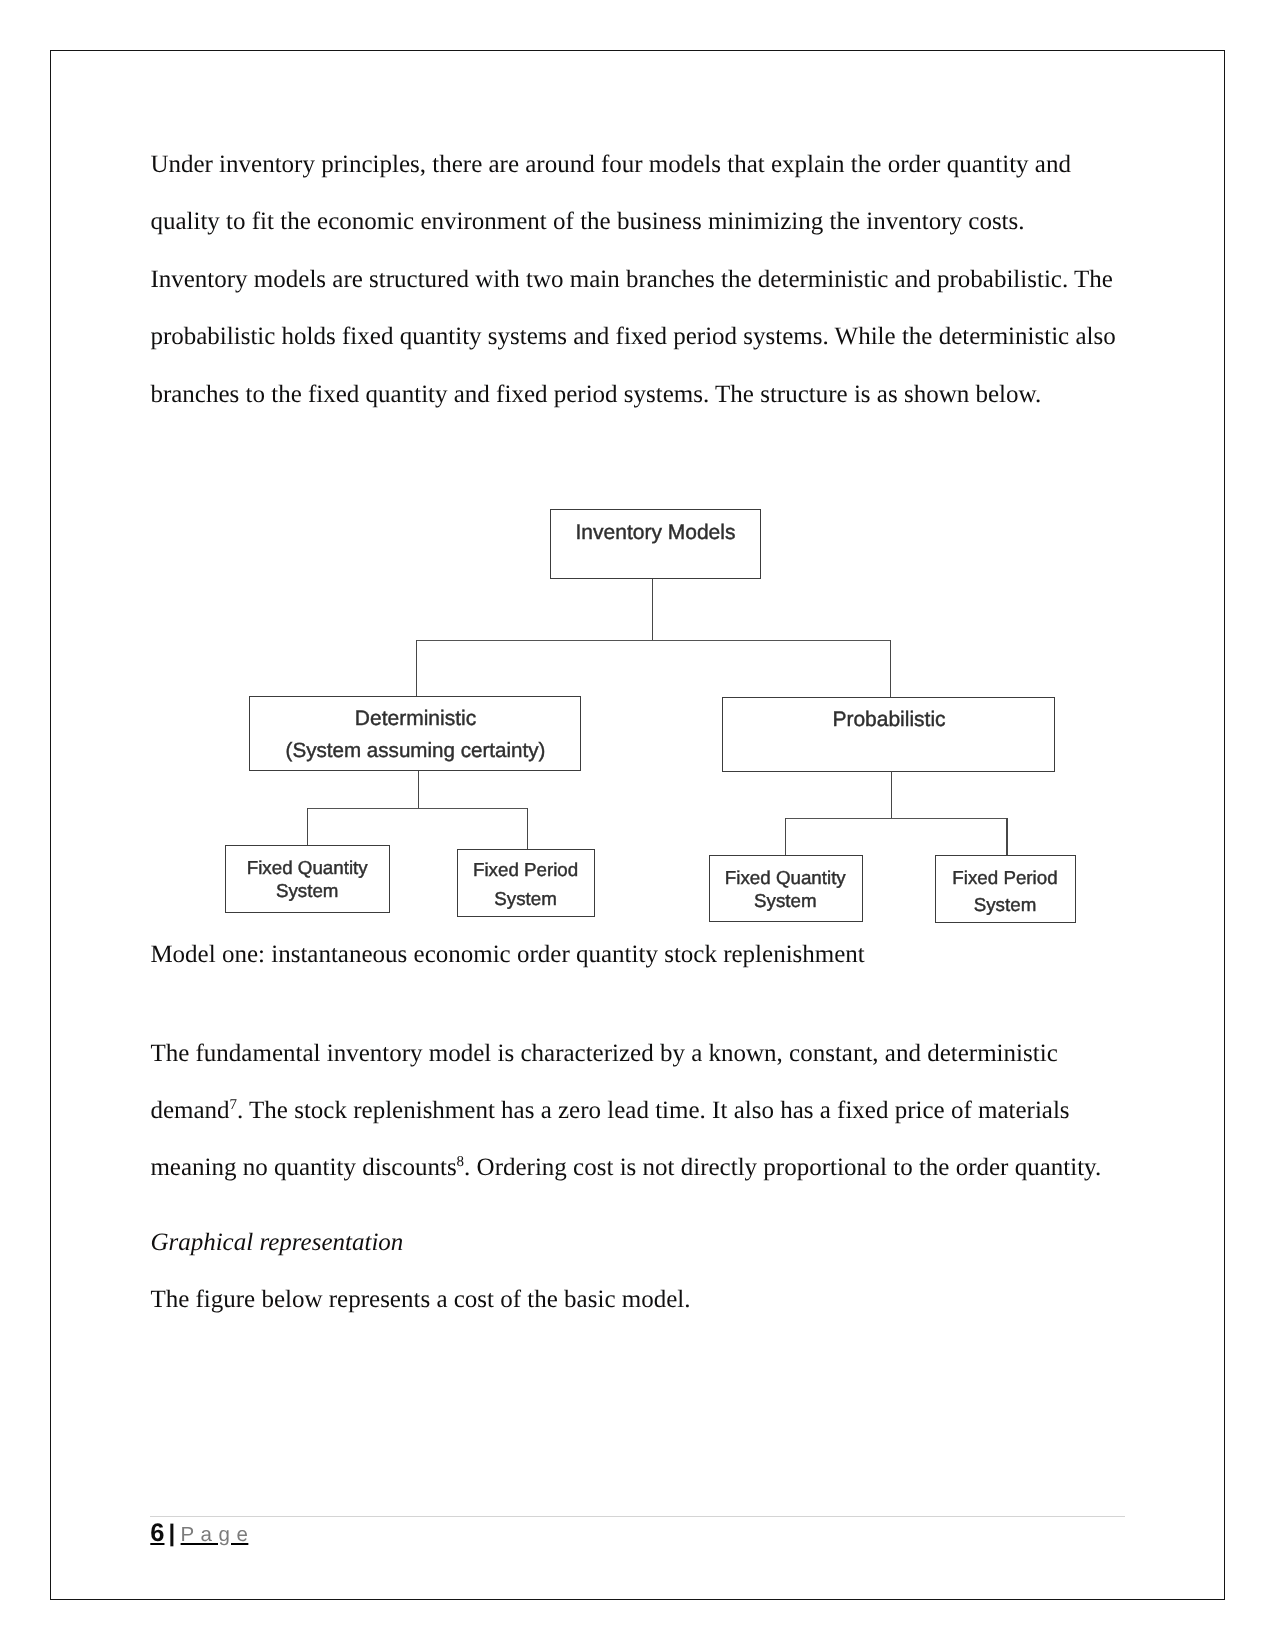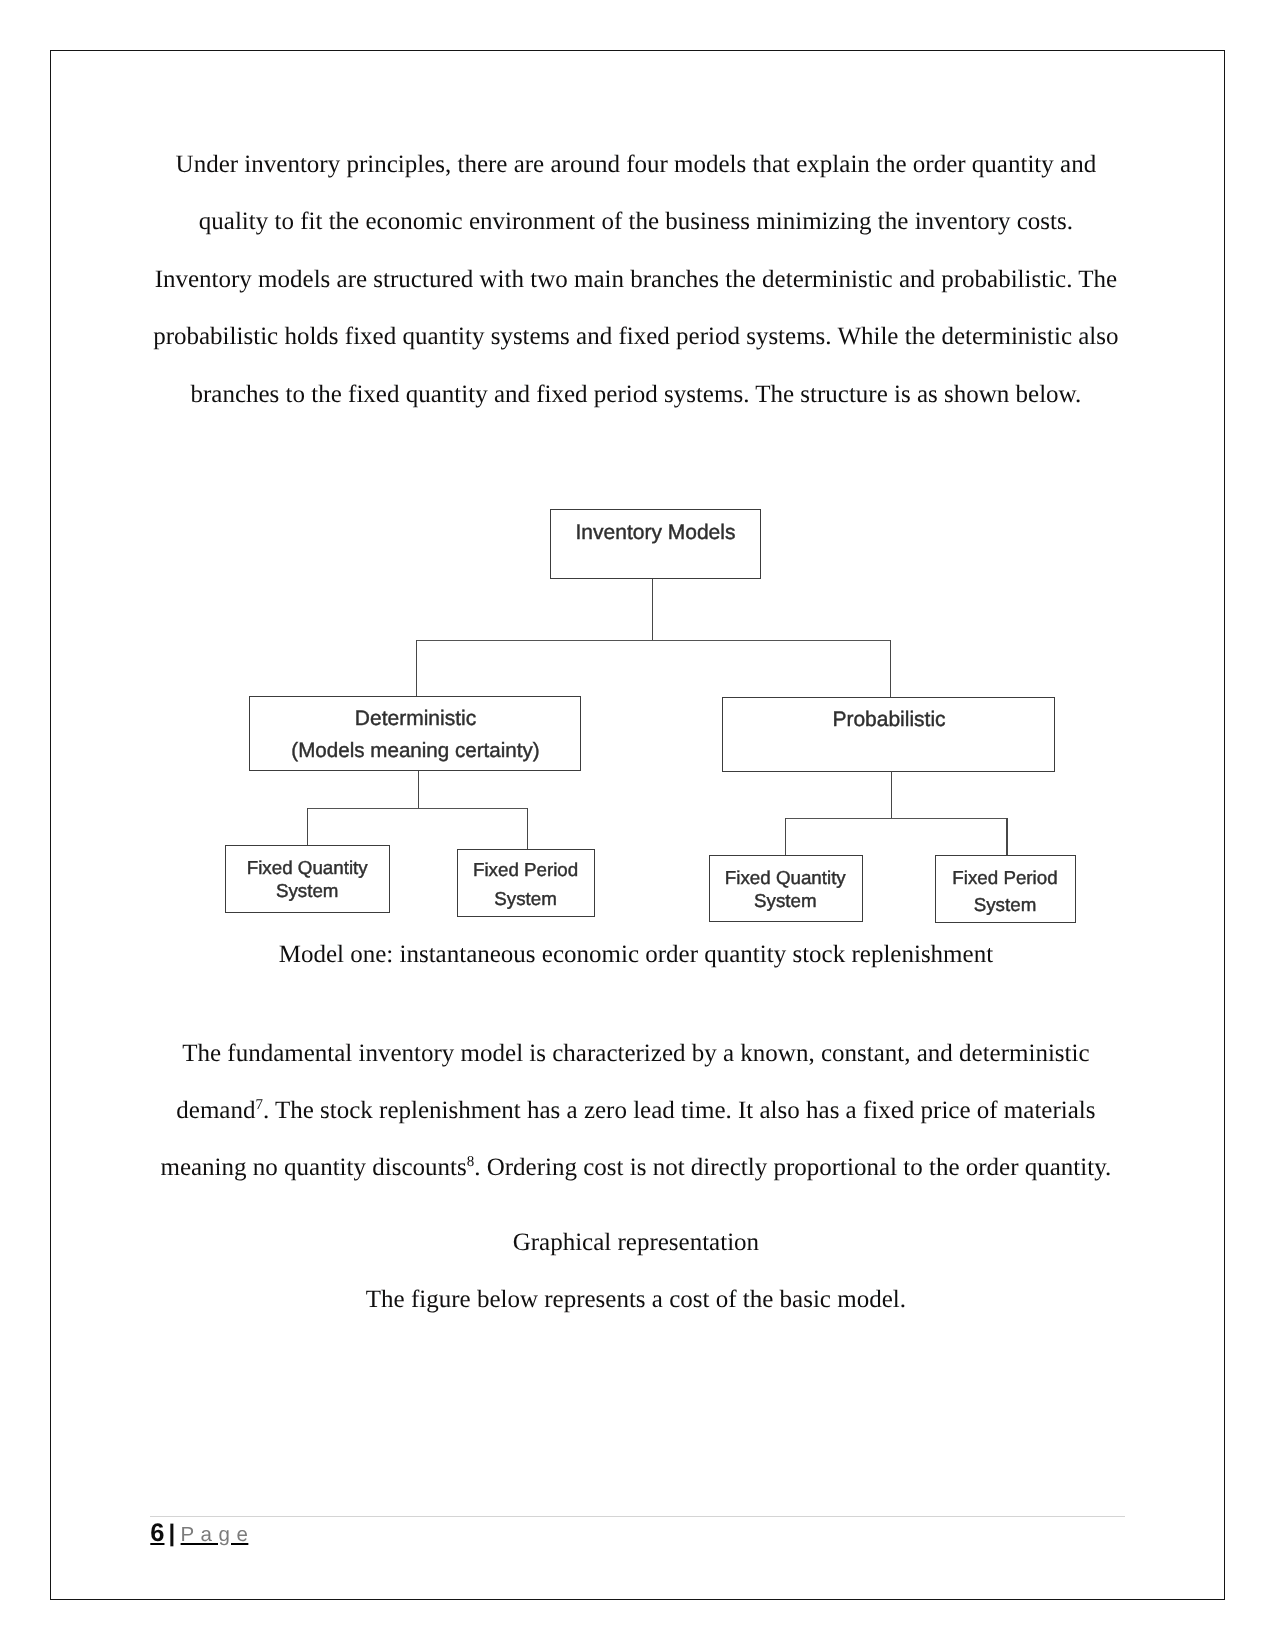--- a/index.html
+++ b/index.html
@@ -17,21 +17,21 @@
     border:1.4px solid #151515;
     box-sizing:border-box;
   }
   .para{
     position:absolute;
     left:150.4px;
     width:971px;
     font-size:25px;
     line-height:57.4px;
     color:#100f0f;
-    text-align:center;
+    text-align:left;
     white-space:normal;
   }
   .sup { font-size:0.60em; vertical-align:super; line-height:0; }
 
   
   .diagram{ position:absolute; left:0; top:0; width:1275px; height:1651px; }
   .node{
     position:absolute; box-sizing:border-box;
     border:1.5px solid #3c3c3c; background:#fff;
   }
@@ -72,21 +72,21 @@
 
   <div class="vl" style="left:651.8px; top:578.5px; height:62.5px;"></div>
 
   <div class="hl" style="left:416.2px; top:640px; width:475px;"></div>
 
   <div class="vl" style="left:416.2px; top:640px; height:57px;"></div>
   <div class="vl" style="left:889.7px; top:640px; height:57.5px;"></div>
 
   <div class="node" style="left:248.9px; top:696px; width:332.4px; height:74.5px; border-width:1.8px;"></div>
   <div class="lbl" style="left:415.5px; top:726.1px; font-size:21.0px;"><span>Deterministic</span></div>
-  <div class="lbl" style="left:415.5px; top:757.8px; font-size:20.6px;"><span>(Models meaning certainty)</span></div>
+  <div class="lbl" style="left:415.5px; top:757.8px; font-size:20.6px;"><span>(System assuming certainty)</span></div>
 
   <div class="node" style="left:721.9px; top:696.9px; width:333.0px; height:75.0px;"></div>
   <div class="lbl" style="left:889px; top:726.5px; font-size:21.0px;"><span>Probabilistic</span></div>
 
   <div class="vl" style="left:417.7px; top:770.5px; height:37.5px;"></div>
   <div class="hl" style="left:307.2px; top:807.5px; width:220.2px;"></div>
   <div class="vl" style="left:307.2px; top:807.5px; height:38.5px;"></div>
   <div class="vl" style="left:526.6px; top:807.5px; height:41.5px;"></div>
 
   <div class="node" style="left:224.9px; top:845.4px; width:165.3px; height:67.5px;"></div>
@@ -108,18 +108,18 @@
 
   <div class="node" style="left:935px; top:855.1px; width:141.0px; height:68.2px;"></div>
   <div class="lbl" style="left:1005px; top:883.7px; font-size:18.75px;"><span>Fixed Period</span></div>
   <div class="lbl" style="left:1005px; top:910.8px; font-size:18.75px;"><span>System</span></div>
 </div>
 
 <div class="para" id="h1" style="top:926px;">Model one: instantaneous economic order quantity stock replenishment</div>
 
 <div class="para" id="p2" style="top:1024.5px;"><span>The fundamental inventory model is characterized by a known, constant, and deterministic demand</span><sup class="sup">7</sup><span>. The stock replenishment has a zero lead time. It also has a fixed price of materials meaning no quantity discounts</span><sup class="sup">8</sup><span>. Ordering cost is not directly proportional to the order quantity.</span></div>
 
-<div class="para" id="h2" style="top:1213.7px;">Graphical representation</div>
+<div class="para" id="h2" style="top:1213.7px;font-style:italic;">Graphical representation</div>
 
 <div class="para" id="p3" style="top:1270.6px;">The figure below represents a cost of the basic model.</div>
 
 <div class="foot-rule"></div>
 <div class="footer"><span class="num">6</span><span class="sep">|</span><span class="word">P a g e</span></div>
 
 </body></html>

